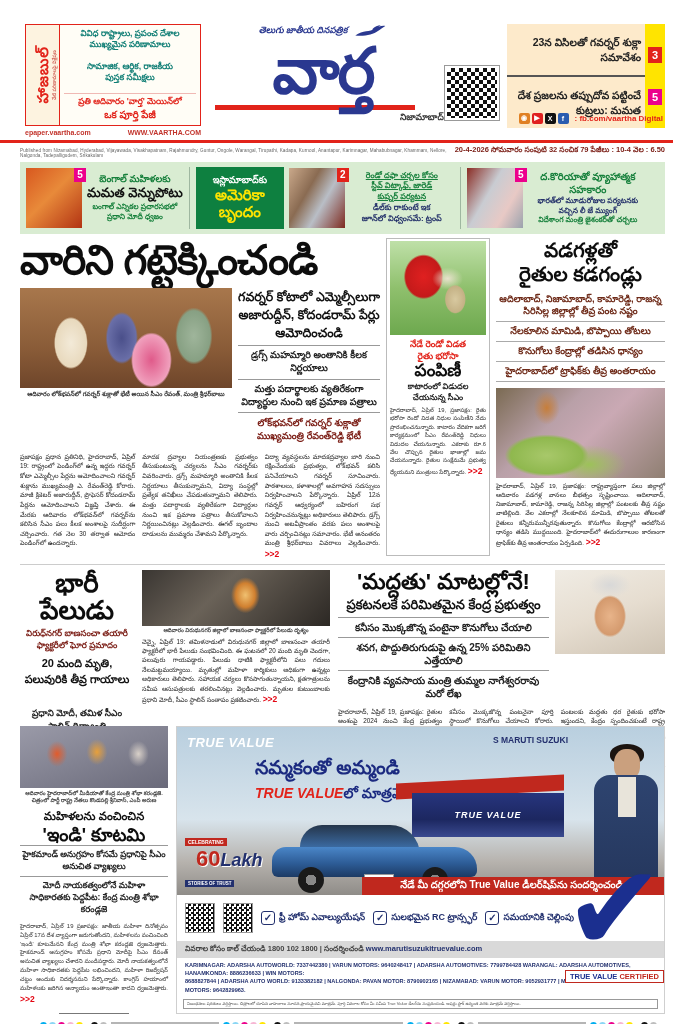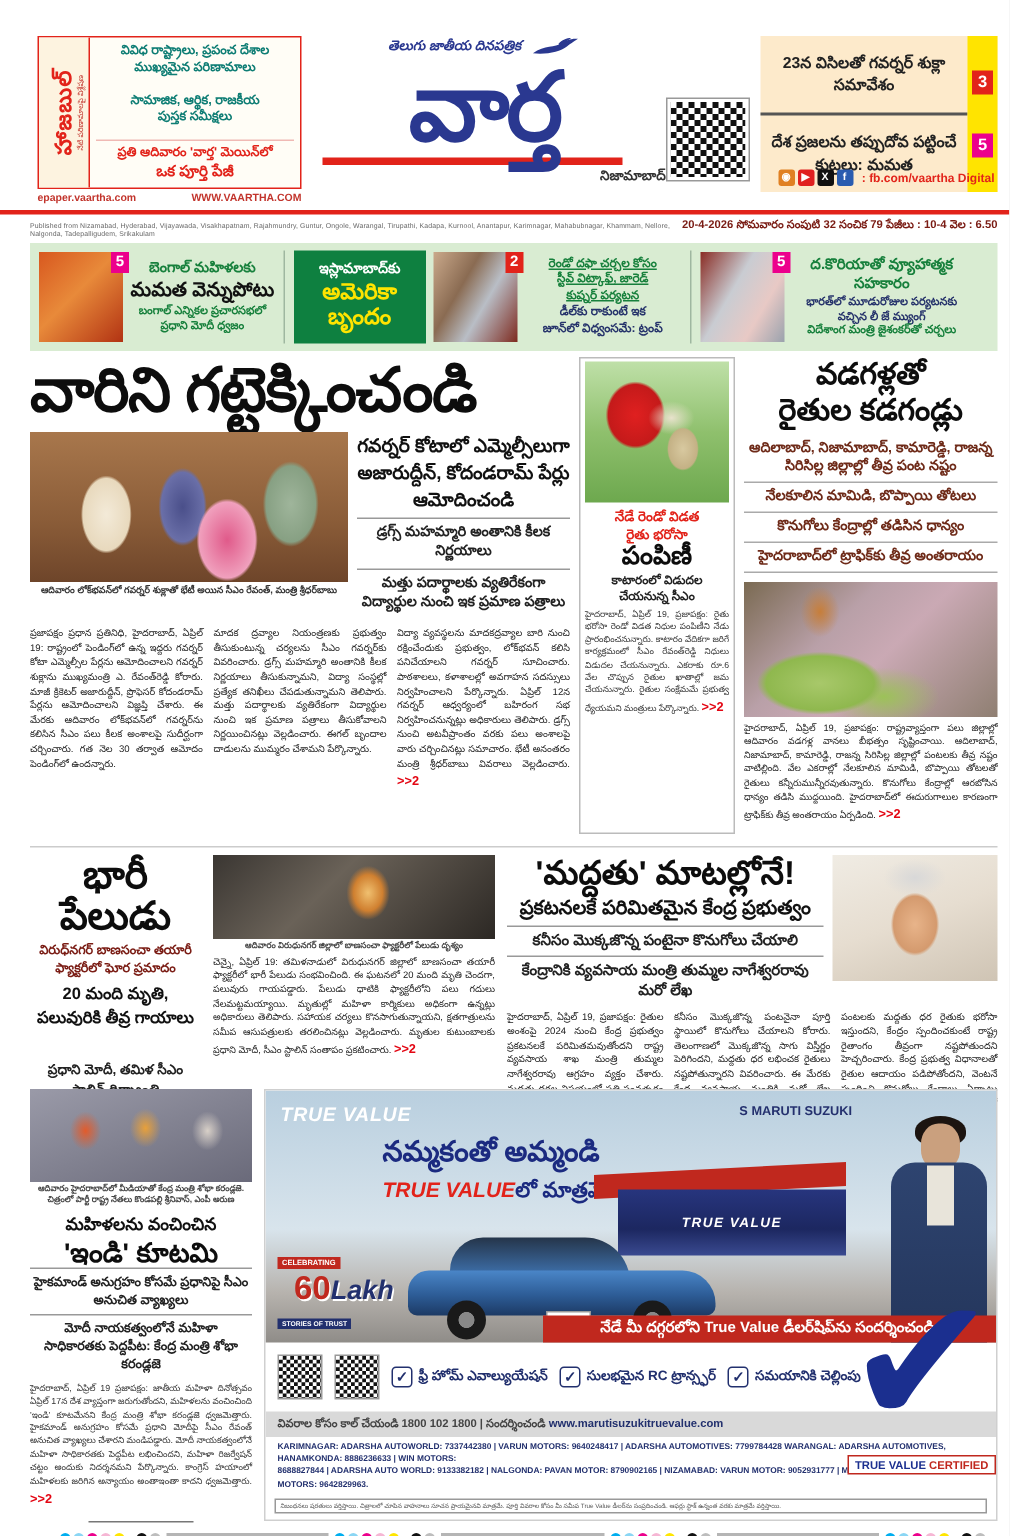--- a/index.html
+++ b/index.html
@@ -25,21 +25,21 @@
   .bird { width:34px; height:14px; }
   .logo { font-size:64px; font-weight:bold; color:#2a3890; line-height:1.05; letter-spacing:-2px; }
   .logo-rule { height:5px; background:#e2231a; width:200px; margin:0 0 0 6px; }
 
   .qrbox { width:54px; height:54px; margin-top:42px; background:repeating-conic-gradient(#111 0% 25%, #fff 0% 50%) 0 0/8px 8px; border:2px solid #fff; outline:1px solid #999; }
 
   .tr-box { width:158px; height:104px; background:#fdeacb; display:flex; margin-left:auto; }
   .tr-items { flex:1; display:flex; flex-direction:column; }
   .tr-item { flex:1; display:flex; align-items:center; padding:2px 4px; }
   .tr-item + .tr-item { border-top:2px solid #555; }
-  .tr-text { font-size:10.5px; font-weight:bold; color:#222; text-align:center; line-height:1.4; flex:1; }
+  .tr-text { font-size:10.5px; font-weight:bold; color:#222; text-align:right; line-height:1.4; flex:1; }
   .tr-bar { width:20px; background:#ffe400; display:flex; flex-direction:column; justify-content:space-around; align-items:center; padding:10px 0; }
   .pgbadge { width:14px; height:16px; color:#fff; font-weight:bold; font-size:11px; display:flex; align-items:center; justify-content:center; }
   .pg-red { background:#e2231a; } .pg-mag { background:#ec008c; }
 
   .edition-row { position:absolute; top:112px; left:400px; right:10px; display:flex; align-items:center; gap:6px; }
   .edition { font-size:9px; font-weight:bold; color:#333; }
   .social { display:flex; gap:2px; margin-left:auto; }
   .sic { width:11px; height:11px; border-radius:2px; color:#fff; font-size:7px; font-weight:bold; display:flex; align-items:center; justify-content:center; }
   .s-ig{background:#e08023;} .s-yt{background:#e02020;} .s-x{background:#111;} .s-fb{background:#2a5cb0;}
   .fb-label { font-size:8px; font-weight:bold; color:#e2231a; }
@@ -329,20 +329,21 @@
         <h1 class="lead-h1">వారిని గట్టెక్కించండి</h1>
         <div class="lead-mid">
           <div class="lead-photo-wrap">
             <div class="lead-photo"></div>
             <div class="caption">ఆదివారం లోక్‌భవన్‌లో గవర్నర్ శుక్లాతో భేటీ అయిన సీఎం రేవంత్, మంత్రి శ్రీధర్‌బాబు</div>
           </div>
           <div class="lead-subs">
             <div class="ls1">గవర్నర్ కోటాలో ఎమ్మెల్సీలుగా అజారుద్దీన్, కోదండరామ్ పేర్లు ఆమోదించండి</div>
             <div class="ls">డ్రగ్స్ మహమ్మారి అంతానికి కీలక నిర్ణయాలు</div>
             <div class="ls">మత్తు పదార్థాలకు వ్యతిరేకంగా విద్యార్థుల నుంచి ఇక ప్రమాణ పత్రాలు</div>
+            <div class="ls maroon">లోక్‌భవన్‌లో గవర్నర్ శుక్లాతో ముఖ్యమంత్రి రేవంత్‌రెడ్డి భేటీ</div>
           </div>
         </div>
         <div class="lead-body">
           <div class="bcol">ప్రజాపక్షం ప్రధాన ప్రతినిధి, హైదరాబాద్, ఏప్రిల్ 19: రాష్ట్రంలో పెండింగ్‌లో ఉన్న ఇద్దరు గవర్నర్ కోటా ఎమ్మెల్సీల పేర్లను ఆమోదించాలని గవర్నర్ శుక్లాను ముఖ్యమంత్రి ఎ. రేవంత్‌రెడ్డి కోరారు. మాజీ క్రికెటర్ అజారుద్దీన్, ప్రొఫెసర్ కోదండరామ్ పేర్లను ఆమోదించాలని విజ్ఞప్తి చేశారు. ఈ మేరకు ఆదివారం లోక్‌భవన్‌లో గవర్నర్‌ను కలిసిన సీఎం పలు కీలక అంశాలపై సుదీర్ఘంగా చర్చించారు. గత నెల 30 తర్వాత ఆమోదం పెండింగ్‌లో ఉందన్నారు.</div>
           <div class="bcol">మాదక ద్రవ్యాల నియంత్రణకు ప్రభుత్వం తీసుకుంటున్న చర్యలను సీఎం గవర్నర్‌కు వివరించారు. డ్రగ్స్ మహమ్మారి అంతానికి కీలక నిర్ణయాలు తీసుకున్నామని, విద్యా సంస్థల్లో ప్రత్యేక తనిఖీలు చేపడుతున్నామని తెలిపారు. మత్తు పదార్థాలకు వ్యతిరేకంగా విద్యార్థుల నుంచి ఇక ప్రమాణ పత్రాలు తీసుకోవాలని నిర్ణయించినట్లు వెల్లడించారు. ఈగల్ బృందాల దాడులను ముమ్మరం చేశామని పేర్కొన్నారు.</div>
           <div class="bcol">
             <span>విద్యా వ్యవస్థలను మాదకద్రవ్యాల బారి నుంచి రక్షించేందుకు ప్రభుత్వం, లోక్‌భవన్ కలిసి పనిచేయాలని గవర్నర్ సూచించారు. పాఠశాలలు, కళాశాలల్లో అవగాహన సదస్సులు నిర్వహించాలని పేర్కొన్నారు. ఏప్రిల్ 12న గవర్నర్ ఆధ్వర్యంలో బహిరంగ సభ నిర్వహించనున్నట్లు అధికారులు తెలిపారు. డ్రగ్స్ నుంచి అటవీప్రాంతం వరకు పలు అంశాలపై వారు చర్చించినట్లు సమాచారం. భేటీ అనంతరం మంత్రి శ్రీధర్‌బాబు వివరాలు వెల్లడించారు.</span> <span class="more">&gt;&gt;2</span>
           </div>
         </div>
       </div>
@@ -388,20 +389,21 @@
           <span>చెన్నై, ఏప్రిల్ 19: తమిళనాడులో విరుధునగర్ జిల్లాలో బాణసంచా తయారీ ఫ్యాక్టరీలో భారీ పేలుడు సంభవించింది. ఈ ఘటనలో 20 మంది మృతి చెందగా, పలువురు గాయపడ్డారు. పేలుడు ధాటికి ఫ్యాక్టరీలోని పలు గదులు నేలమట్టమయ్యాయి. మృతుల్లో మహిళా కార్మికులు అధికంగా ఉన్నట్లు అధికారులు తెలిపారు. సహాయక చర్యలు కొనసాగుతున్నాయని, క్షతగాత్రులను సమీప ఆసుపత్రులకు తరలించినట్లు వెల్లడించారు. మృతుల కుటుంబాలకు ప్రధాని మోదీ, సీఎం స్టాలిన్ సంతాపం ప్రకటించారు.</span> <span class="more">&gt;&gt;2</span>
         </div>
       </div>
 
       <div class="support-col">
         <div class="support-top">
           <div class="support-heads">
             <div class="sp-h">'మద్దతు' మాటల్లోనే!</div>
             <div class="sp1">ప్రకటనలకే పరిమితమైన కేంద్ర ప్రభుత్వం</div>
             <div class="sp">కనీసం మొక్కజొన్న పంటైనా కొనుగోలు చేయాలి</div>
+            <div class="sp">శనగ, పొద్దుతిరుగుడుపై ఉన్న 25% పరిమితిని ఎత్తేయాలి</div>
             <div class="sp">కేంద్రానికి వ్యవసాయ మంత్రి తుమ్మల నాగేశ్వరరావు మరో లేఖ</div>
           </div>
           <div class="sp-photo"></div>
         </div>
         <div class="support-body">
           <div class="bcol">హైదరాబాద్, ఏప్రిల్ 19, ప్రజాపక్షం: రైతుల అంశంపై 2024 నుంచి కేంద్ర ప్రభుత్వం ప్రకటనలకే పరిమితమవుతోందని రాష్ట్ర వ్యవసాయ శాఖ మంత్రి తుమ్మల నాగేశ్వరరావు ఆగ్రహం వ్యక్తం చేశారు. మద్దతు ధరల విషయంలో ప్రతి సంవత్సరం ప్రకటనలు వెలువడుతున్నా ఆచరణలో అమలు కావడం లేదని పేర్కొన్నారు.</div>
           <div class="bcol">కనీసం మొక్కజొన్న పంటనైనా పూర్తి స్థాయిలో కొనుగోలు చేయాలని కోరారు. తెలంగాణలో మొక్కజొన్న సాగు విస్తీర్ణం పెరిగిందని, మద్దతు ధర లభించక రైతులు నష్టపోతున్నారని వివరించారు. ఈ మేరకు కేంద్ర వ్యవసాయ మంత్రికి మరో లేఖ రాశారు. శనగ, పొద్దుతిరుగుడు కొనుగోళ్లపై ఉన్న 25% పరిమితిని ఎత్తేయాలని డిమాండ్ చేశారు.</div>
           <div class="bcol">
             <span>పంటలకు మద్దతు ధర రైతుకు భరోసా ఇస్తుందని, కేంద్రం స్పందించకుంటే రాష్ట్ర రైతాంగం తీవ్రంగా నష్టపోతుందని హెచ్చరించారు. కేంద్ర ప్రభుత్వ విధానాలతో రైతుల ఆదాయం పడిపోతోందని, వెంటనే స్పందించి కొనుగోలు కేంద్రాలు ఏర్పాటు చేయాలని కోరారు. బహిరంగ మార్కెట్లో ధరలు పతనమయ్యాయని ఆవేదన వ్యక్తం చేశారు.</span> <span class="more">&gt;&gt;2</span>
           </div>

